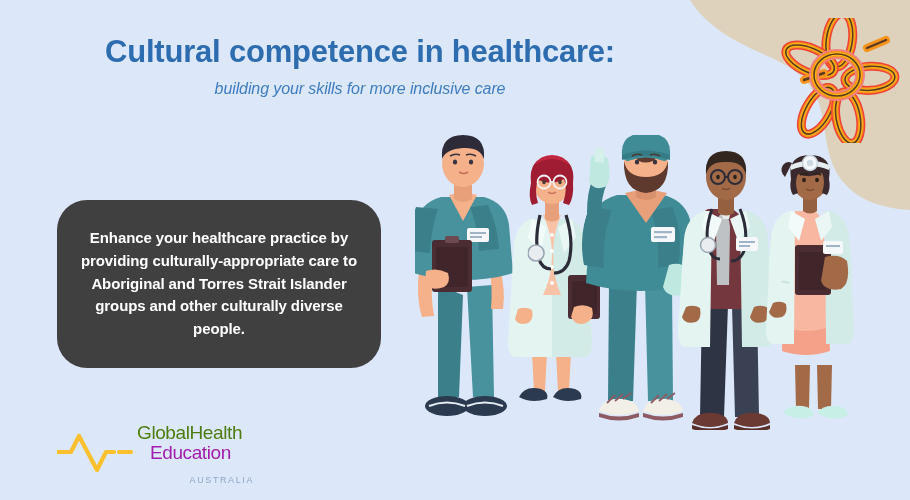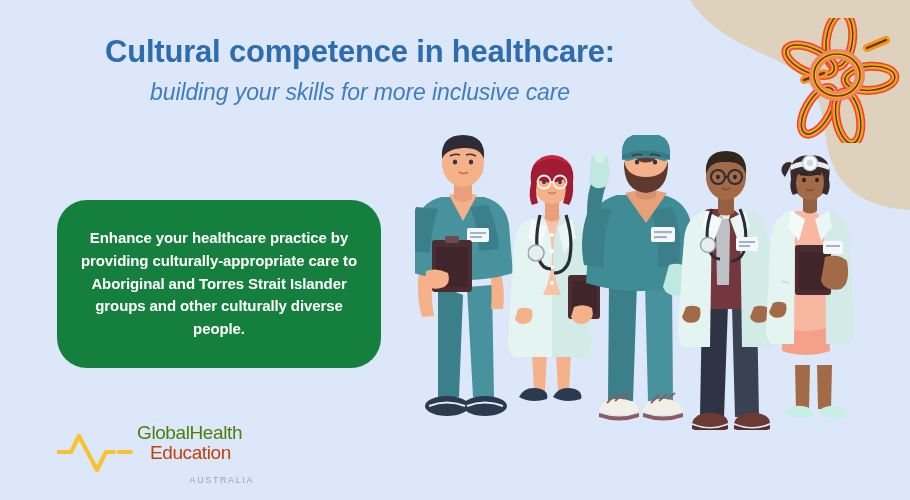--- a/index.html
+++ b/index.html
@@ -15,41 +15,41 @@
   
   .motif{position:absolute;left:770px;top:18px;width:130px;height:125px;}
 
   
   .headline-wrap{position:absolute;left:0;top:34px;width:720px;text-align:center;}
   .headline{
     font-size:31px;font-weight:bold;color:#2e6cb0;letter-spacing:-0.2px;
     line-height:1.15;margin:0;
   }
   .subhead{
-    font-size:23px;font-style:italic;color:#3f7cc0;margin:9px 0 0 0;line-height:1.2;
+    font-size:16px;font-style:italic;color:#3f7cc0;margin:9px 0 0 0;line-height:1.2;
     letter-spacing:-0.1px;
   }
 
   
   .callout{
     position:absolute;left:57px;top:200px;width:324px;height:168px;
-    background:#15803d;border-radius:30px;
+    background:#404040;border-radius:30px;
     display:flex;align-items:center;justify-content:center;
   }
   .callout-text{
     color:#ffffff;font-size:15px;font-weight:bold;line-height:1.52;
     text-align:center;padding:0 16px;letter-spacing:-0.1px;
   }
 
   
   .logo{position:absolute;left:57px;top:424px;width:170px;height:56px;}
   .logo-pulse{position:absolute;left:0;top:6px;width:78px;height:44px;}
   .logo-text{position:absolute;left:80px;top:0;width:118px;text-align:left;}
   .logo-l1{font-size:19px;color:#4d7c0f;line-height:0.99;letter-spacing:-0.4px;}
-  .logo-l2{font-size:19px;color:#c2410c;line-height:1.02;letter-spacing:-0.4px;margin-left:13px;}
+  .logo-l2{font-size:19px;color:#a21caf;line-height:1.02;letter-spacing:-0.4px;margin-left:13px;}
   .logo-l3{font-size:9px;color:#8fa6c4;letter-spacing:1.6px;text-align:right;margin-top:13px;padding-right:1px;}
 
   
   .people{position:absolute;left:415px;top:135px;width:480px;height:295px;}
 </style>
 </head>
 <body>
 
 <div id="stage">
 

